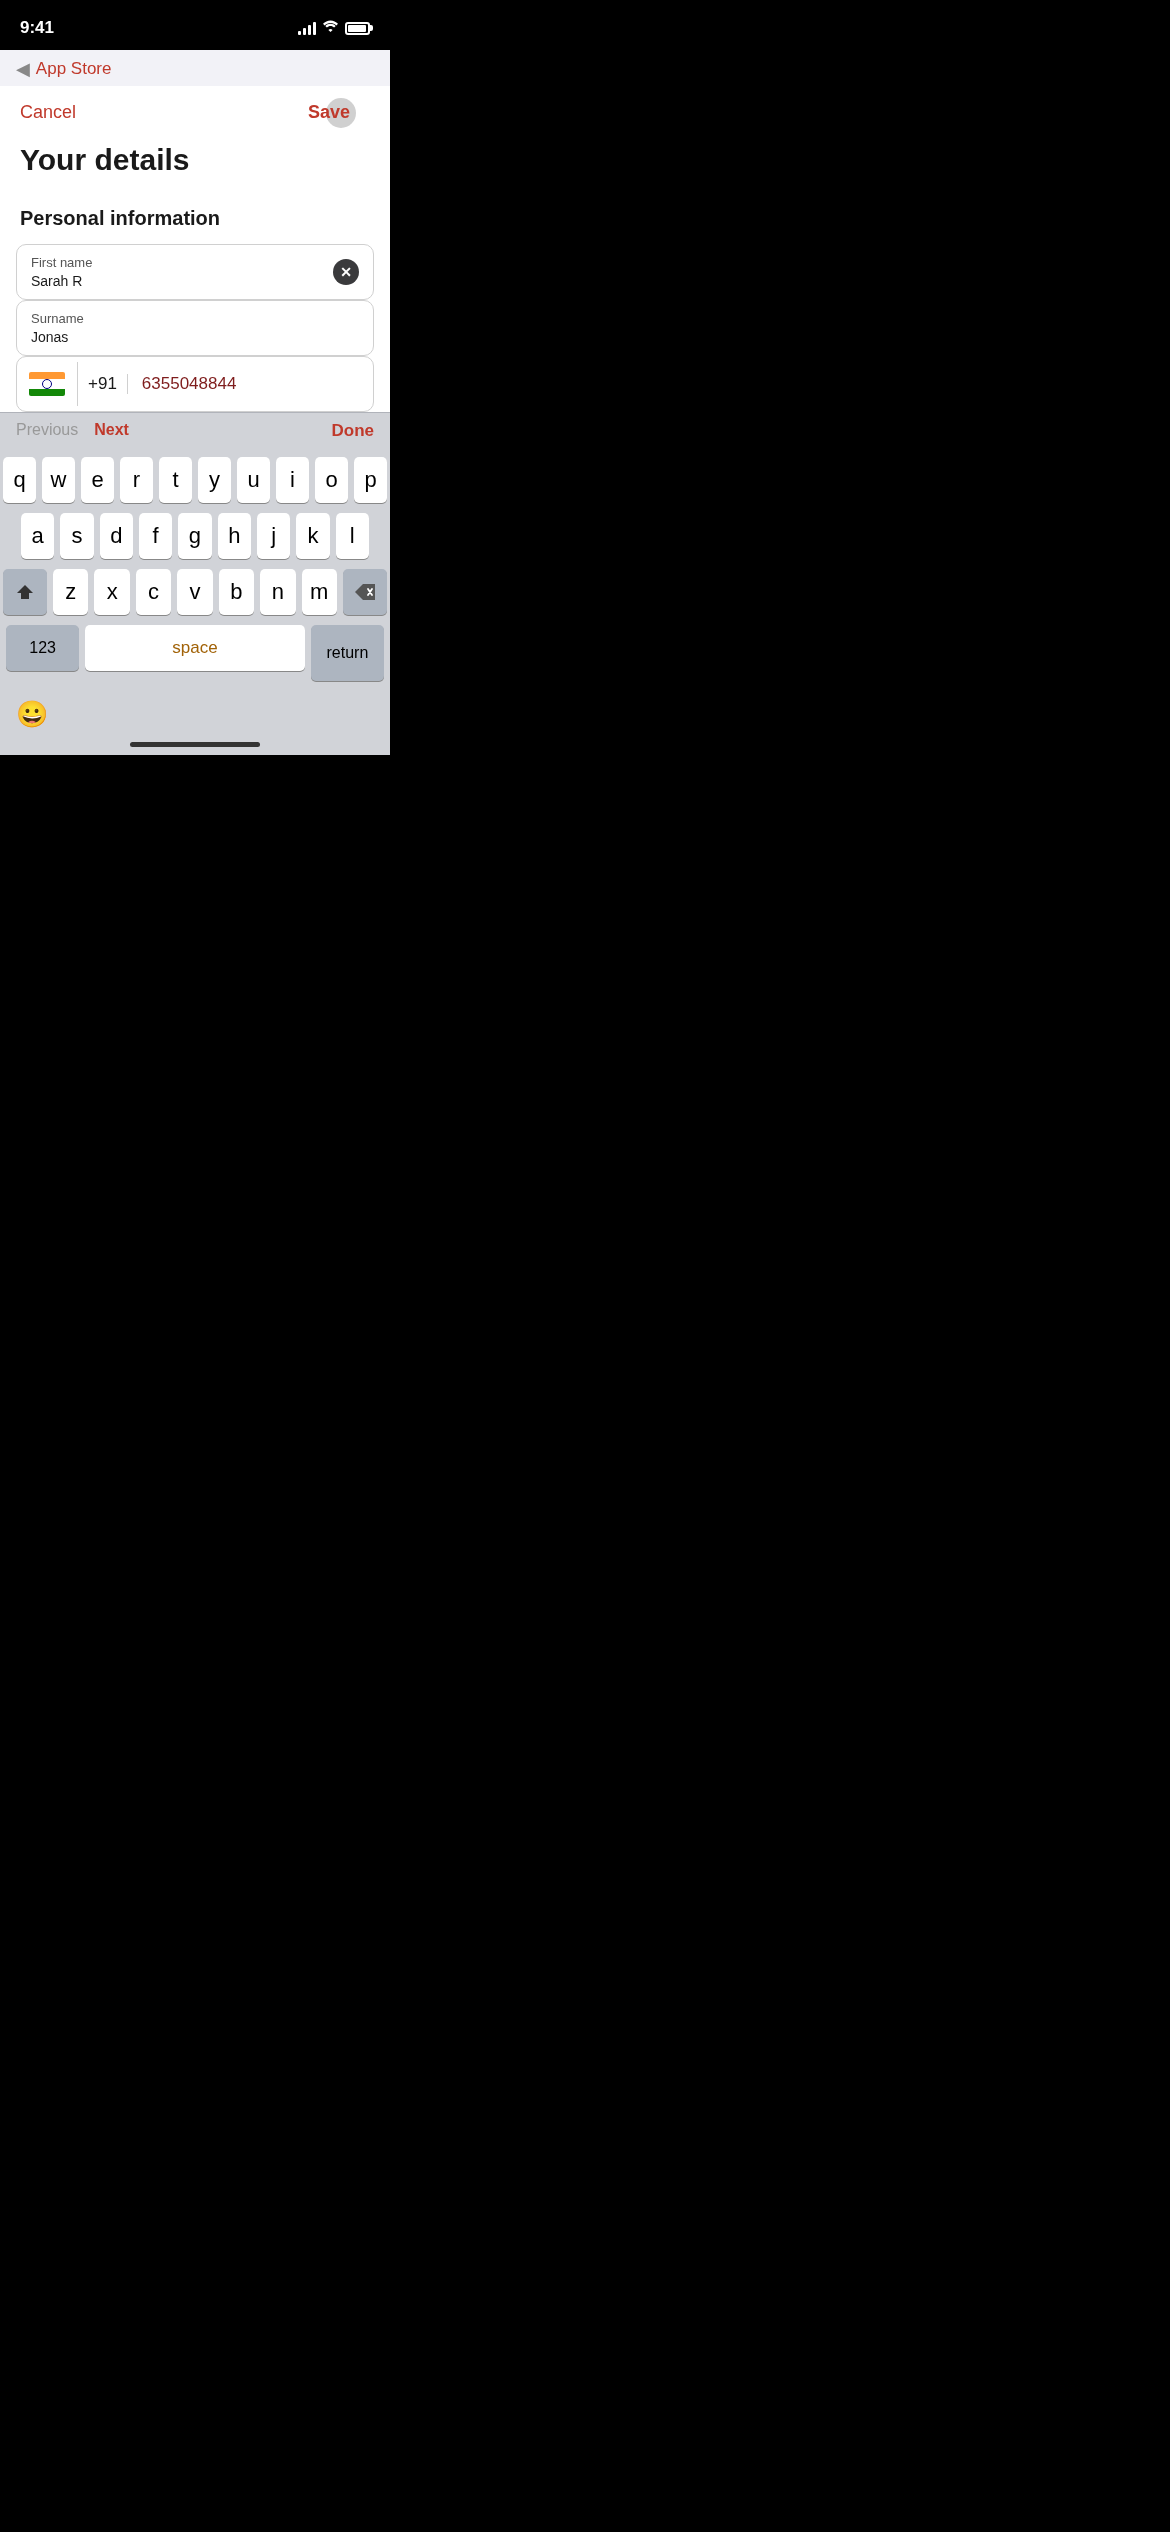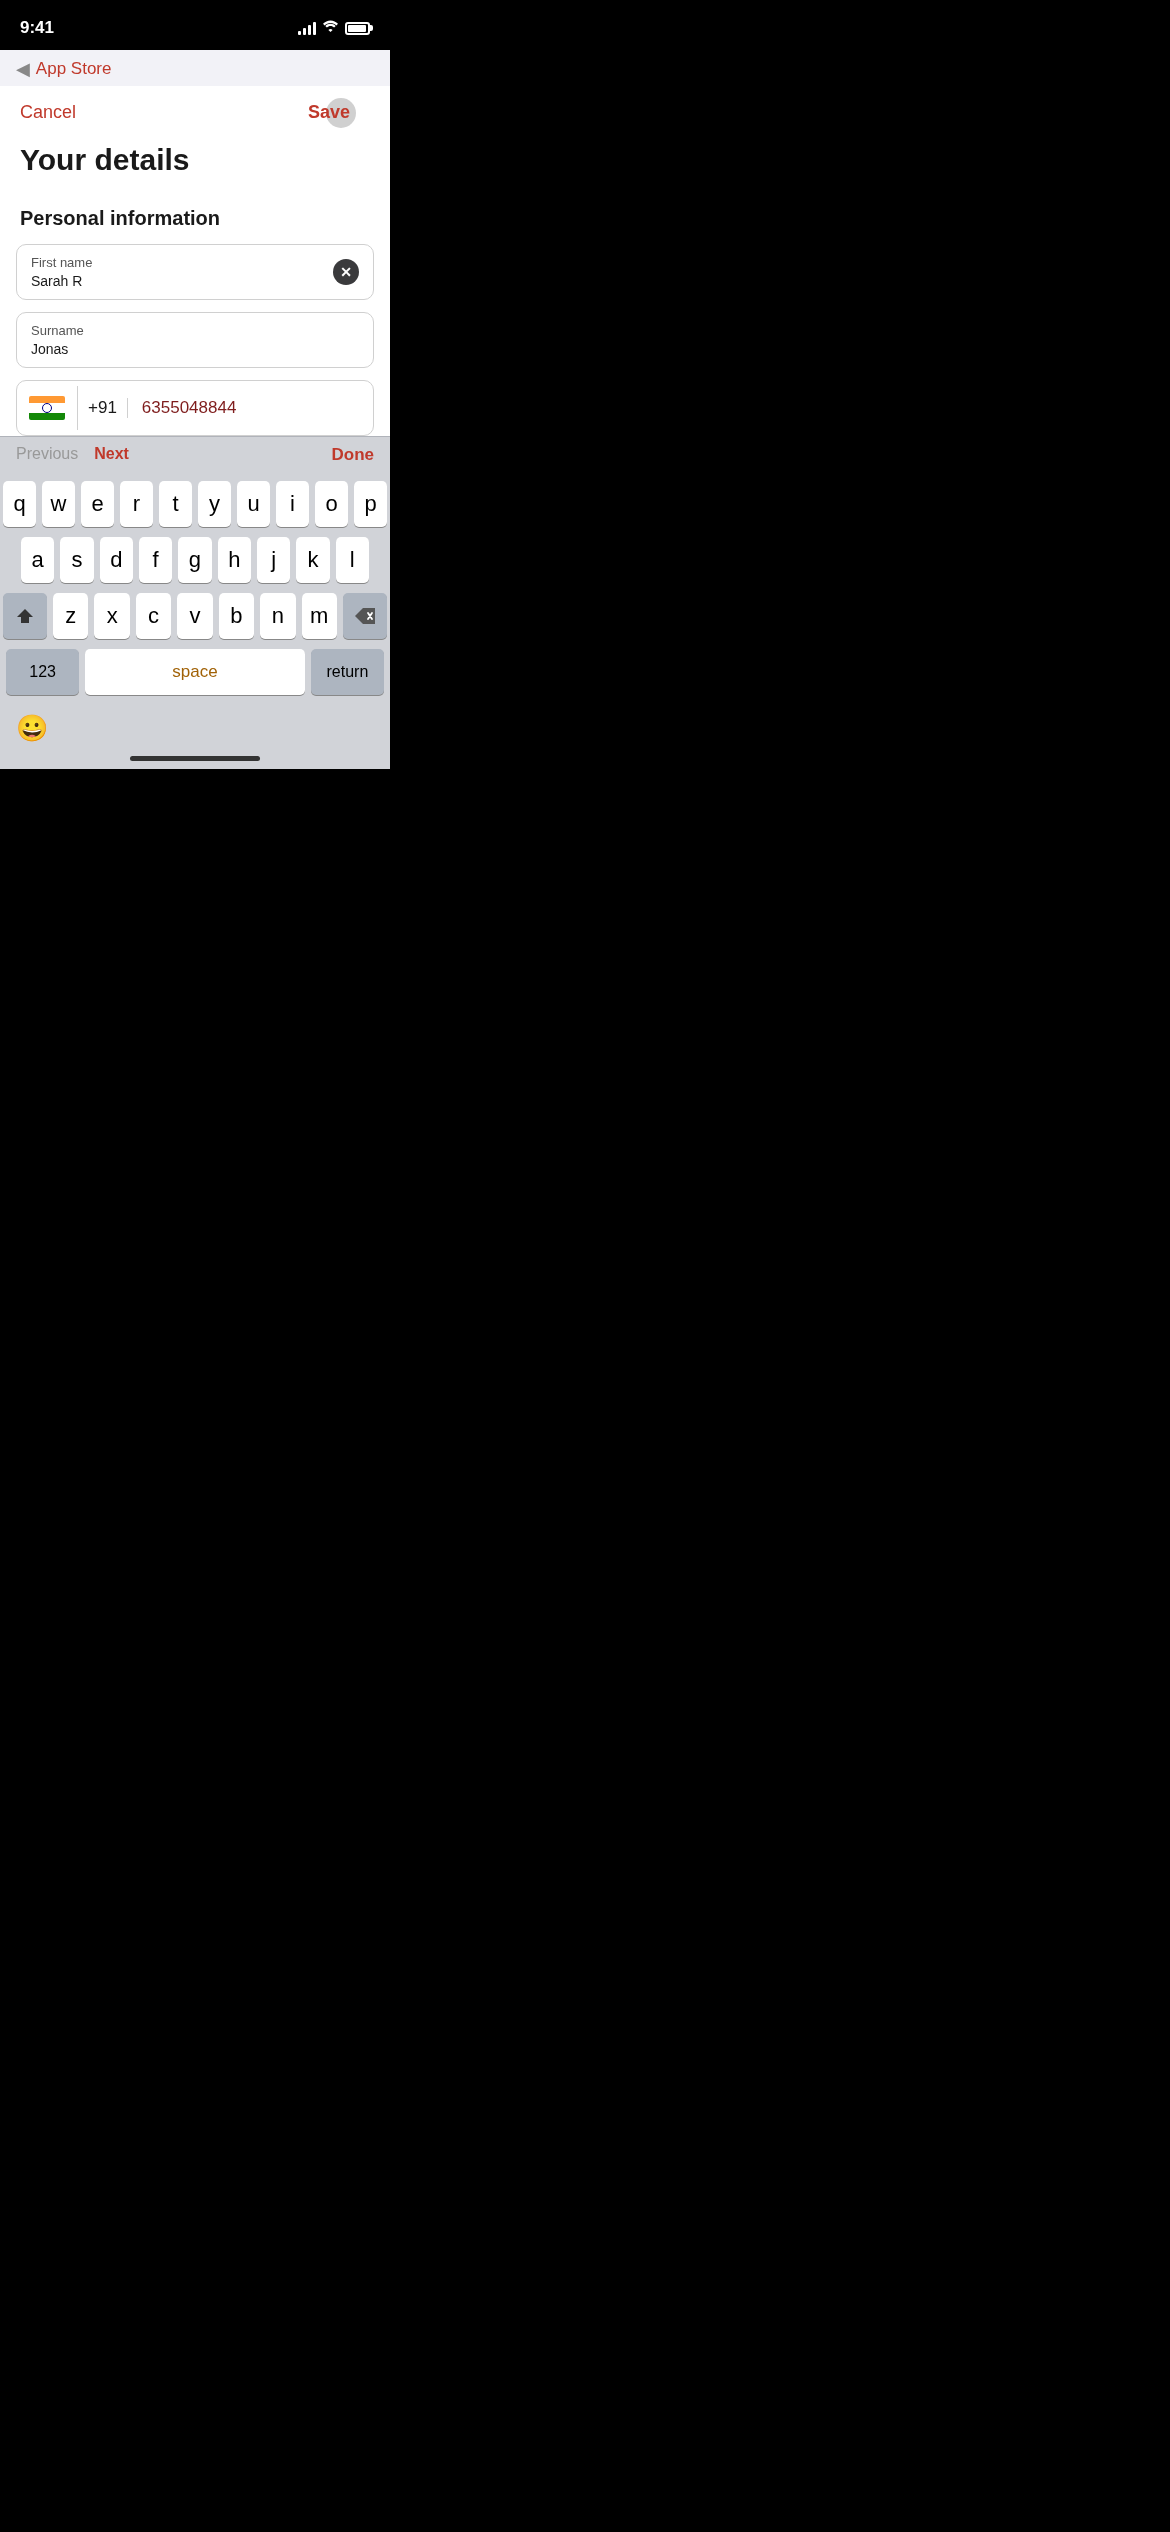--- a/index.html
+++ b/index.html
@@ -158,21 +158,20 @@
       color: #1a1a1a;
       padding: 10px 20px 14px 20px;
       background: #fff;
     }
 
     
     .form-fields {
       padding: 0 16px;
       display: flex;
       flex-direction: column;
-      gap: 12px;
     }
 
     .field-box {
       border: 1.5px solid #d0d0d0;
       border-radius: 10px;
       padding: 10px 14px;
       background: #fff;
       position: relative;
     }
     .field-label {
@@ -365,21 +364,21 @@
     }
     .kb-return {
       background: #adb5c0;
       border-radius: 5px;
       font-size: 16px;
       font-weight: 500;
       color: #000;
       display: flex;
       align-items: center;
       justify-content: center;
-      height: 46px;
+      height: 56px;
       cursor: pointer;
       box-shadow: 0 1px 0 #888;
       flex: 1;
       max-width: 88px;
     }
 
     
     .bottom-bar {
       background: #d1d3d8;
       display: flex;

